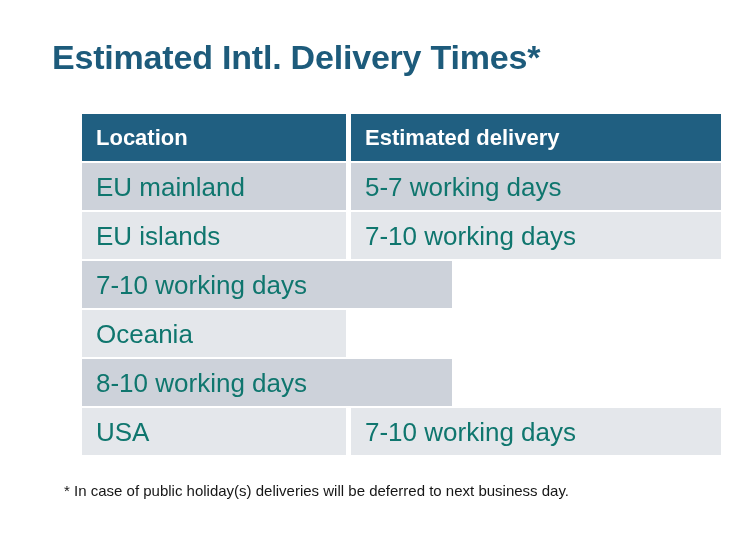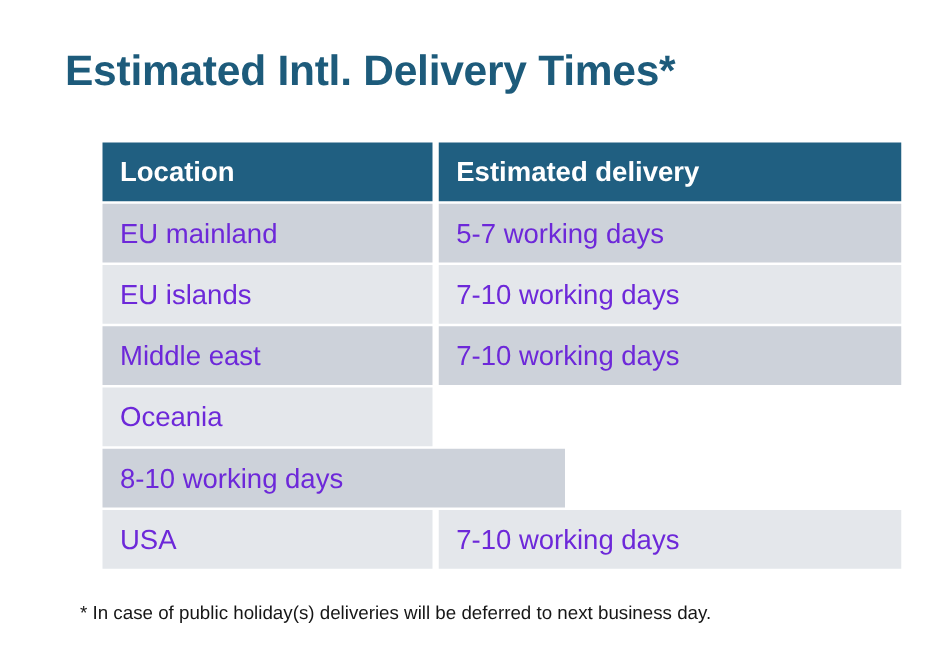--- a/index.html
+++ b/index.html
@@ -44,22 +44,22 @@
   .row {
     display: flex;
     gap: 5px;
     height: 47px;
   }
   .cell {
     display: flex;
     align-items: center;
     box-sizing: border-box;
     padding-left: 14px;
-    font-size: 22px;
-    color: #6d28d9;
+    font-size: 26px;
+    color: #0f766e;
     line-height: 1;
     white-space: nowrap;
     overflow: hidden;
   }
   .col-loc {
     width: 264px;
     flex: 0 0 264px;
   }
   .col-del {
     width: 370px;
@@ -109,21 +109,20 @@
       <div class="cell col-loc">EU mainland</div>
       <div class="cell col-del">5-7 working days</div>
     </div>
 
     <div class="row row-light">
       <div class="cell col-loc">EU islands</div>
       <div class="cell col-del">7-10 working days</div>
     </div>
 
     <div class="row row-dark">
-      <div class="cell col-loc">Middle east</div>
       <div class="cell col-del">7-10 working days</div>
     </div>
 
     <div class="row row-light">
       <div class="cell col-loc">Oceania</div>
     </div>
 
     <div class="row row-dark">
       <div class="cell col-del">8-10 working days</div>
     </div>

